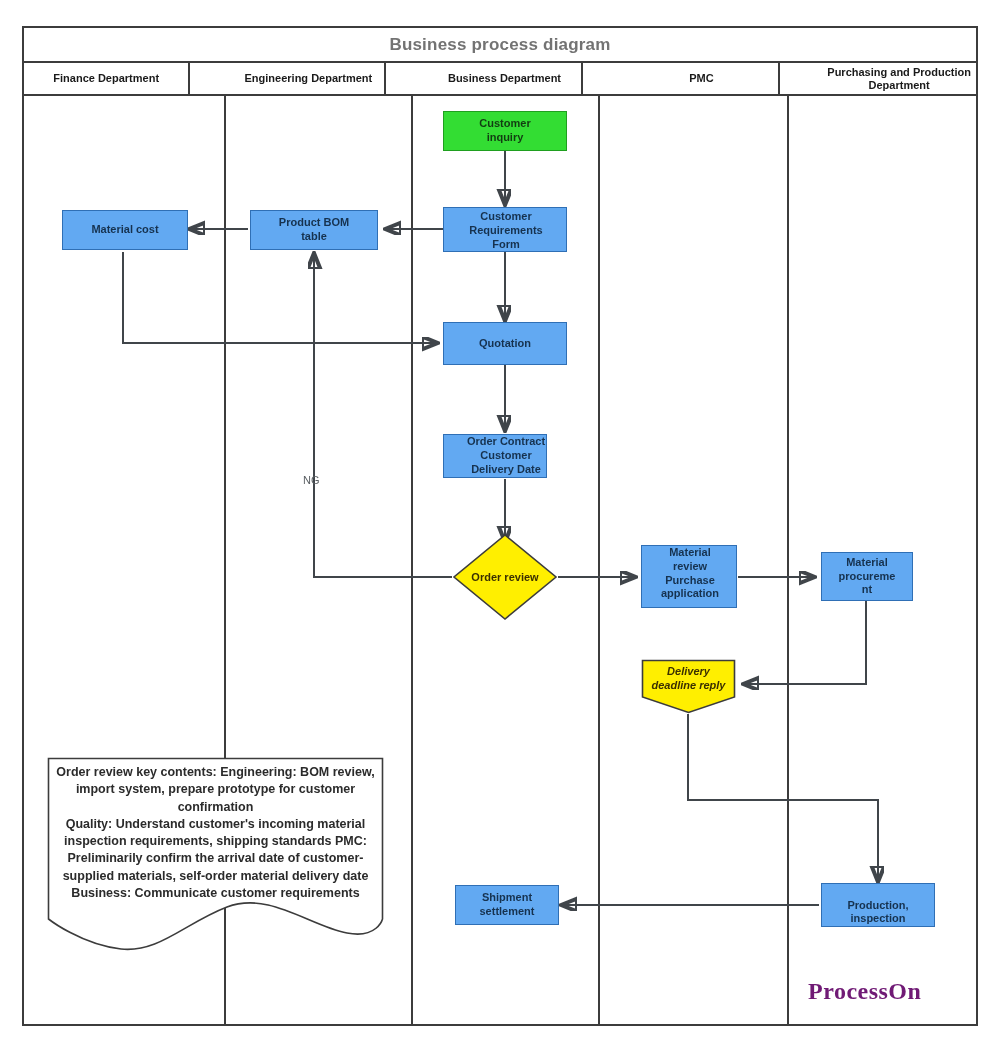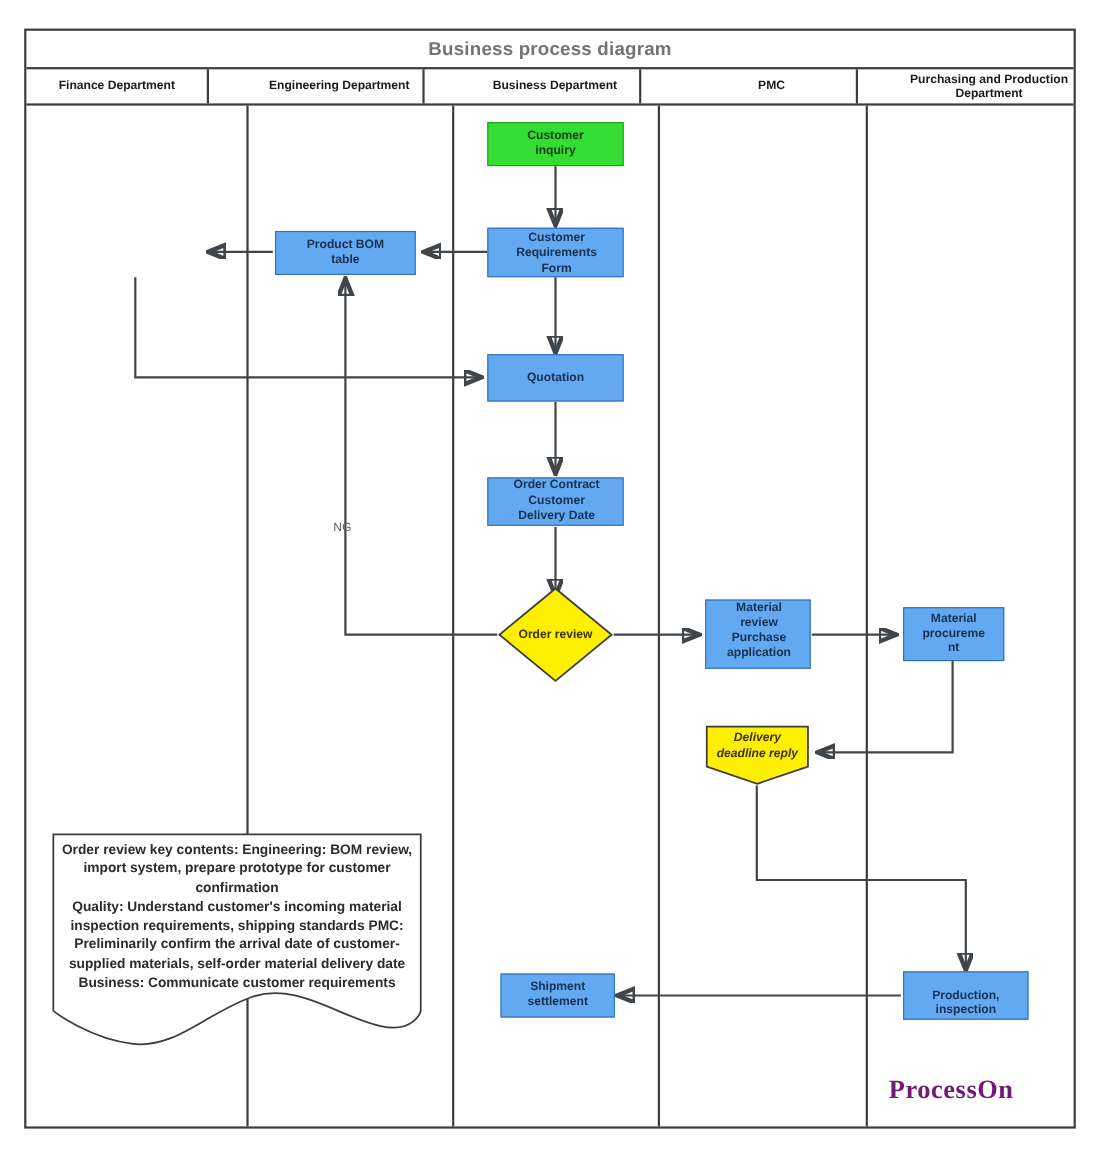--- a/index.html
+++ b/index.html
@@ -256,38 +256,41 @@
   <div class="node rect" style="left:443px; top:207px; width:124px; height:45px; overflow:visible;">
     <span style="white-space:pre-line; position:absolute; left:-10px; width:144px; top:2px;">Customer
 Requirements
 Form</span>
   </div>
 
   <div class="node rect" style="left:443px; top:322px; width:124px; height:43px;">
     <span style="white-space:pre-line;">Quotation</span>
   </div>
 
-  <div class="node rect" style="left:443px; top:434px; width:124px; height:44px; overflow:visible;padding-left:24px;">
+  <div class="node rect" style="left:443px; top:434px; width:104px; height:44px; overflow:visible;padding-left:24px;">
     <span style="white-space:pre-line; position:absolute; left:-12px; width:148px; top:0px;">Order Contract
 Customer
 Delivery Date</span>
   </div>
 
   <div class="diamond-wrap" style="left:452px; top:533px; width:106px; height:88px;">
     <svg width="106" height="88" viewBox="0 0 106 88">
       <polygon points="53,2 104,44 53,86 2,44" fill="#ffef00" stroke="#3c3c3c" stroke-width="1.6"></polygon>
     </svg>
     <div class="dlabel">Order review</div>
   </div>
 
   <div class="node rect" style="left:455px; top:885px; width:104px; height:40px;">
     <span style="white-space:pre-line;">Shipment
 settlement</span>
   </div>
 
+  <div class="node rect" style="left:62px; top:210px; width:126px; height:40px;">
+    <span style="white-space:pre-line;">Material cost</span>
+  </div>
 
   <div class="node rect" style="left:250px; top:210px; width:128px; height:40px;">
     <span style="white-space:pre-line;">Product BOM
 table</span>
   </div>
 
   <div class="node rect" style="left:641px; top:545px; width:96px; height:63px; overflow:visible;">
     <span style="white-space:pre-line; position:absolute; left:-8px; width:112px; top:0px;">Material
 review
 Purchase

